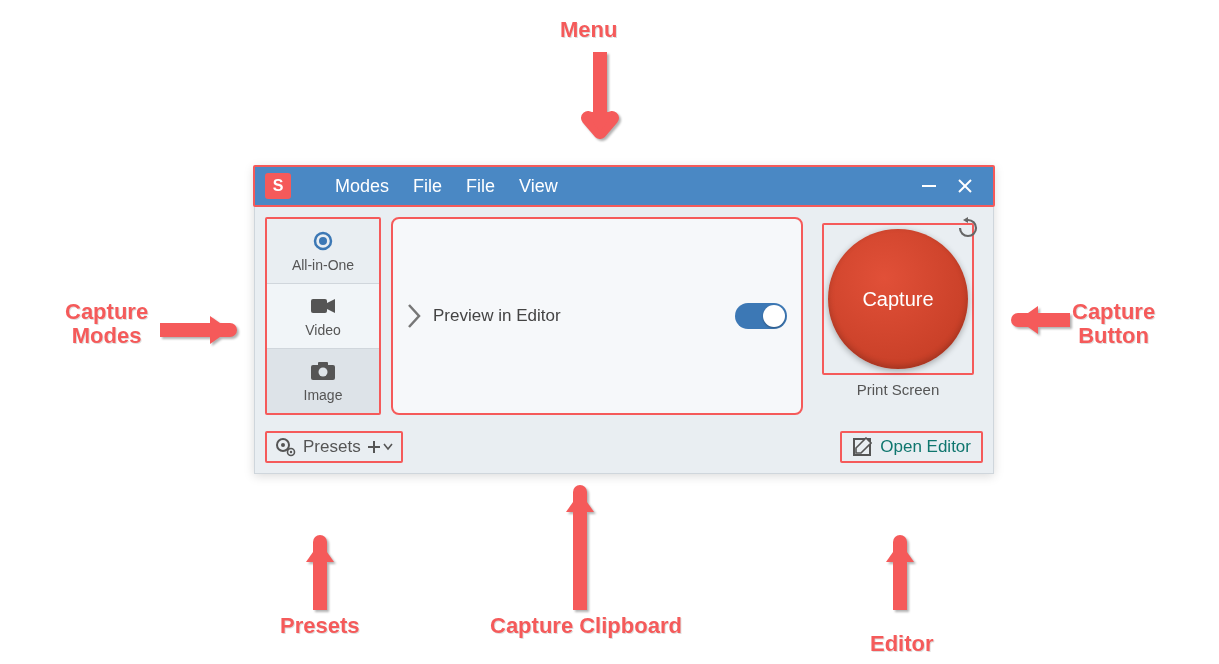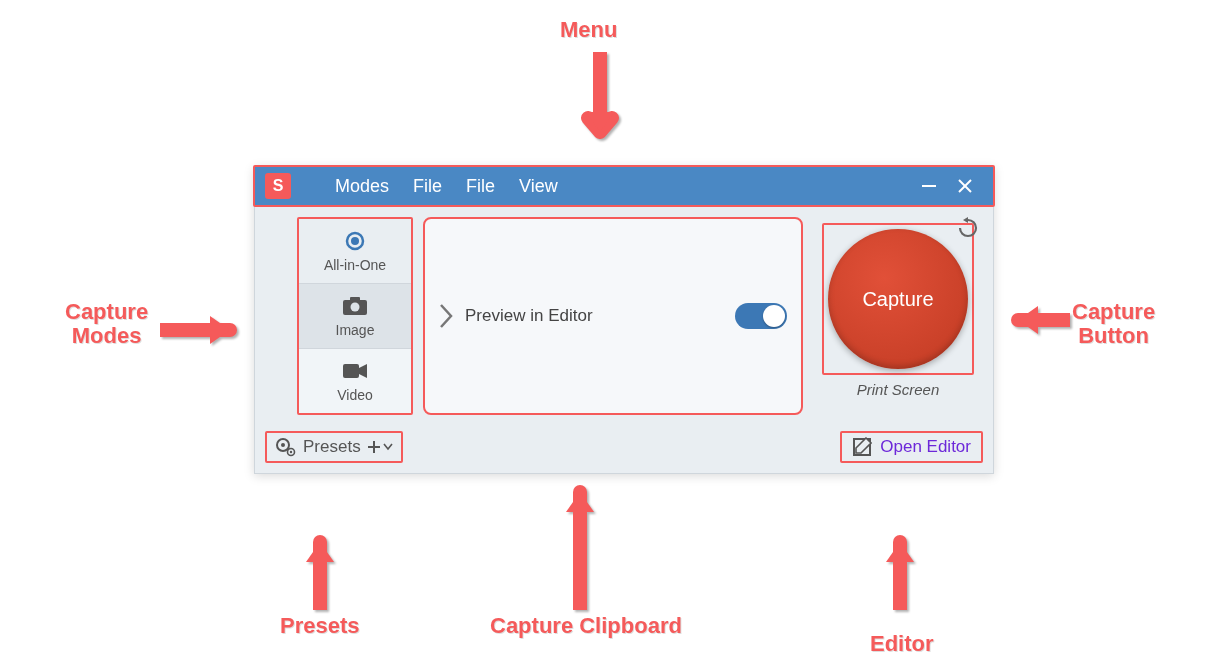--- a/index.html
+++ b/index.html
@@ -73,21 +73,20 @@
     position: relative;
   }
 
   .modes-col {
     width: 116px;
     border: 2px solid #f55a5a;
     border-radius: 2px;
     display: flex;
     flex-direction: column;
     background: #f1f5f8;
-    margin-left: 32px;
   }
   .mode {
     display: flex; flex-direction: column; align-items: center;
     padding: 10px 4px 10px 4px;
     color: #555;
     font-size: 14px;
     gap: 4px;
     cursor: pointer;
   }
   .mode + .mode { border-top: 1px solid #d0d6dc; }
@@ -156,21 +155,21 @@
   .capture-btn {
     width: 140px; height: 140px; border-radius: 50%;
     background: radial-gradient(circle at 40% 35%, #e15038, #c03a22);
     color: #fff; font-size: 20px;
     display: flex; align-items: center; justify-content: center;
     cursor: pointer;
     box-shadow: inset 0 -3px 6px rgba(0,0,0,0.2), 0 2px 6px rgba(0,0,0,0.3);
   }
   .hotkey-label {
     margin-top: 6px;
-    font-size: 15px; color: #555; font-style: italic;
+    font-size: 15px; color: #555;
   }
 
   .footer-row {
     display: flex;
     padding: 6px 10px 10px 10px;
     align-items: center;
     justify-content: space-between;
   }
   .presets-box {
     display: flex; align-items: center; gap: 6px;
@@ -180,21 +179,21 @@
     color: #555;
     font-size: 17px;
   }
   .presets-box .ico, .editor-box .ico { color: #666; display:flex; }
   .presets-add { display:flex; align-items:center; gap:2px; cursor:pointer; }
   .editor-box {
     display: flex; align-items: center; gap: 8px;
     border: 2px solid #f55a5a;
     border-radius: 2px;
     padding: 4px 10px;
-    color: #6d28d9;
+    color: #0f766e;
     font-size: 17px;
     cursor: pointer;
   }
 </style>
 </head>
 <body>
 
 <div class="callout" style="left:560px; top:18px;">Menu</div>
 <div class="callout" style="left:65px; top:300px; white-space:pre;">Capture
 Modes</div>
@@ -269,39 +268,39 @@
       <div class="modes-col">
         <div class="mode active">
           <span class="mode-ico">
             <svg width="22" height="22">
                 <circle cx="11" cy="11" r="8" fill="none" stroke="#3c78b5" stroke-width="2.5"></circle>
                 <circle cx="11" cy="11" r="4" fill="#3c78b5"></circle>
               </svg>
           </span>
           <span>All-in-One</span>
         </div>
+        <div class="mode">
+          <span class="mode-ico">
+            <svg width="26" height="18">
+                <rect x="1" y="2" width="16" height="14" rx="2" fill="#555"></rect>
+                <path d="M17 6 L25 2 L25 16 L17 12 Z" fill="#555"></path>
+              </svg>
+          </span>
+          <span>Video</span>
+        </div>
         <div class="mode" style="background:#dde3e8;">
           <span class="mode-ico">
             <svg width="26" height="20">
                 <rect x="1" y="4" width="24" height="15" rx="2" fill="#555"></rect>
                 <rect x="8" y="1" width="10" height="5" rx="1" fill="#555"></rect>
                 <circle cx="13" cy="11" r="4.5" fill="#dde3e8"></circle>
               </svg>
           </span>
           <span>Image</span>
         </div>
-        <div class="mode">
-          <span class="mode-ico">
-            <svg width="26" height="18">
-                <rect x="1" y="2" width="16" height="14" rx="2" fill="#555"></rect>
-                <path d="M17 6 L25 2 L25 16 L17 12 Z" fill="#555"></path>
-              </svg>
-          </span>
-          <span>Video</span>
-        </div>
       </div>
 
       <div class="settings-col">
         <div class="chevron-col">
           <svg width="16" height="28">
               <path d="M3 3 L13 14 L3 25" fill="none" stroke="#777" stroke-width="2.5"></path>
             </svg>
         </div>
         <div class="settings-list">
           <div class="setting-row">

